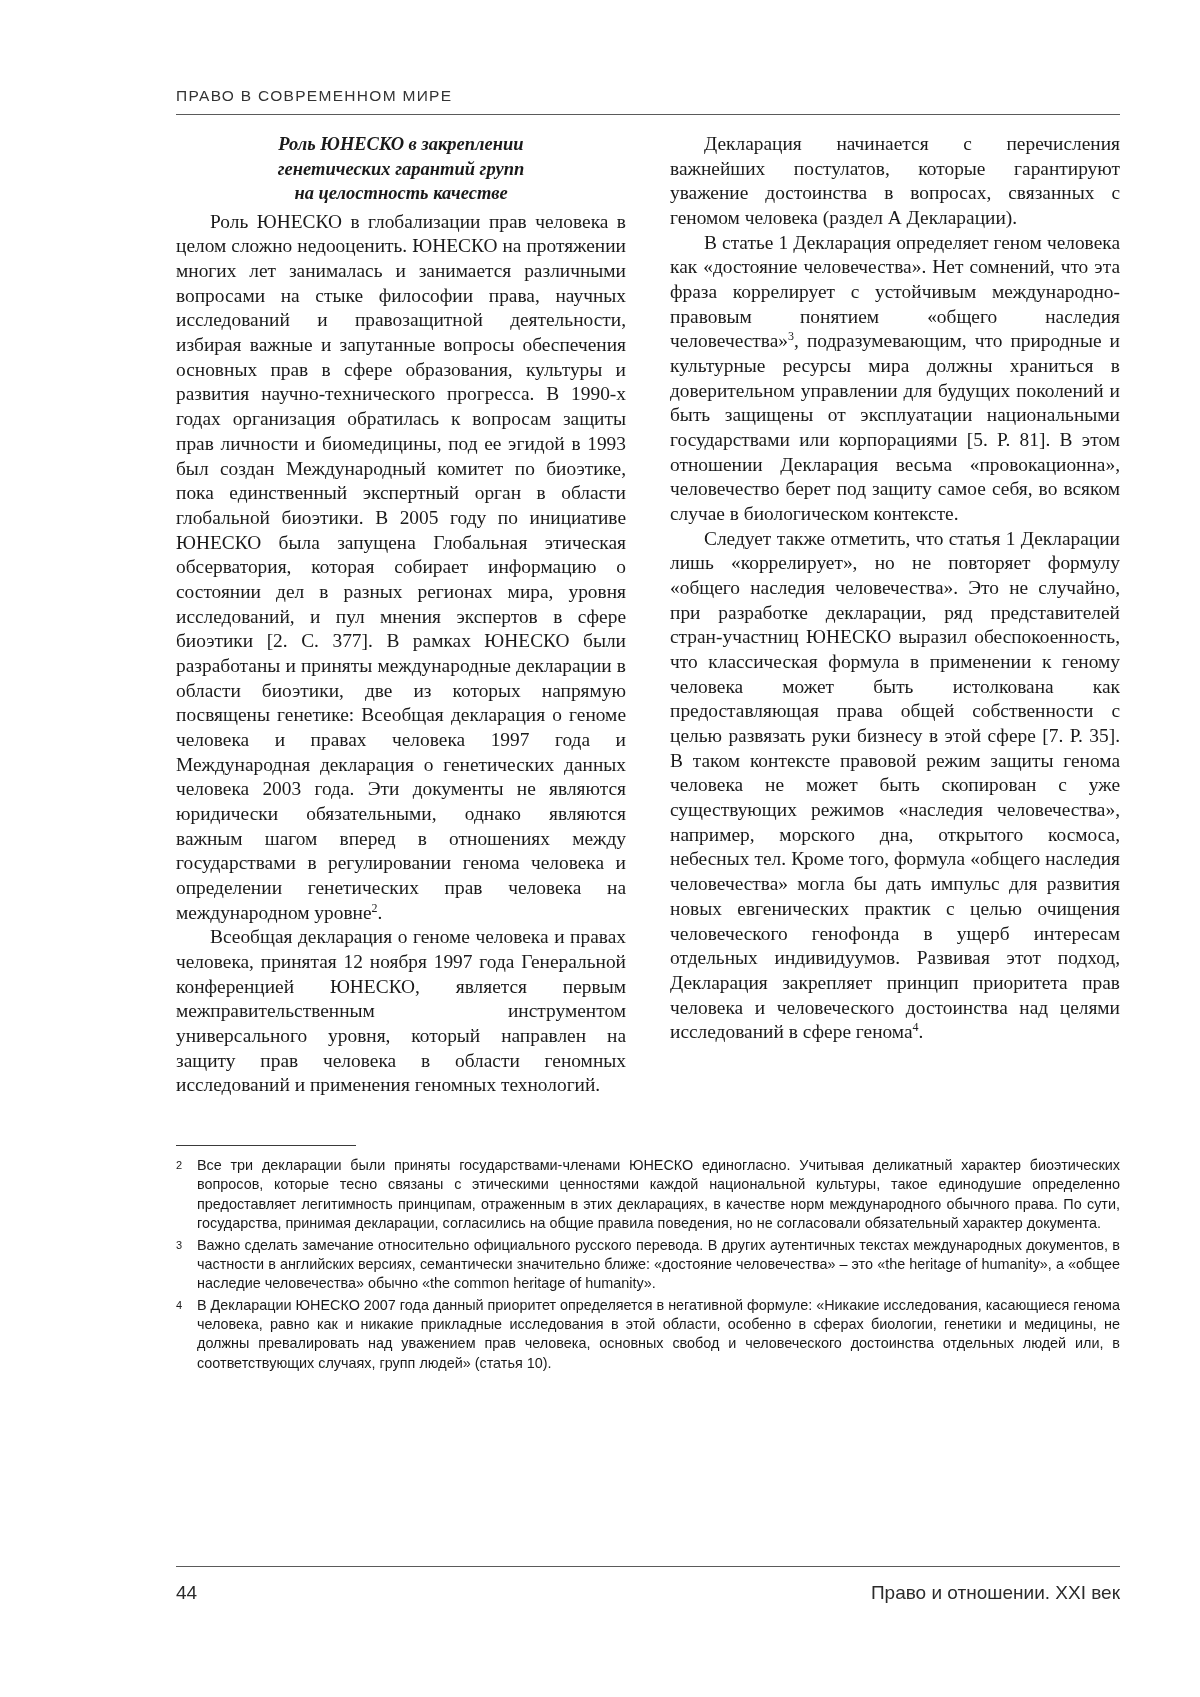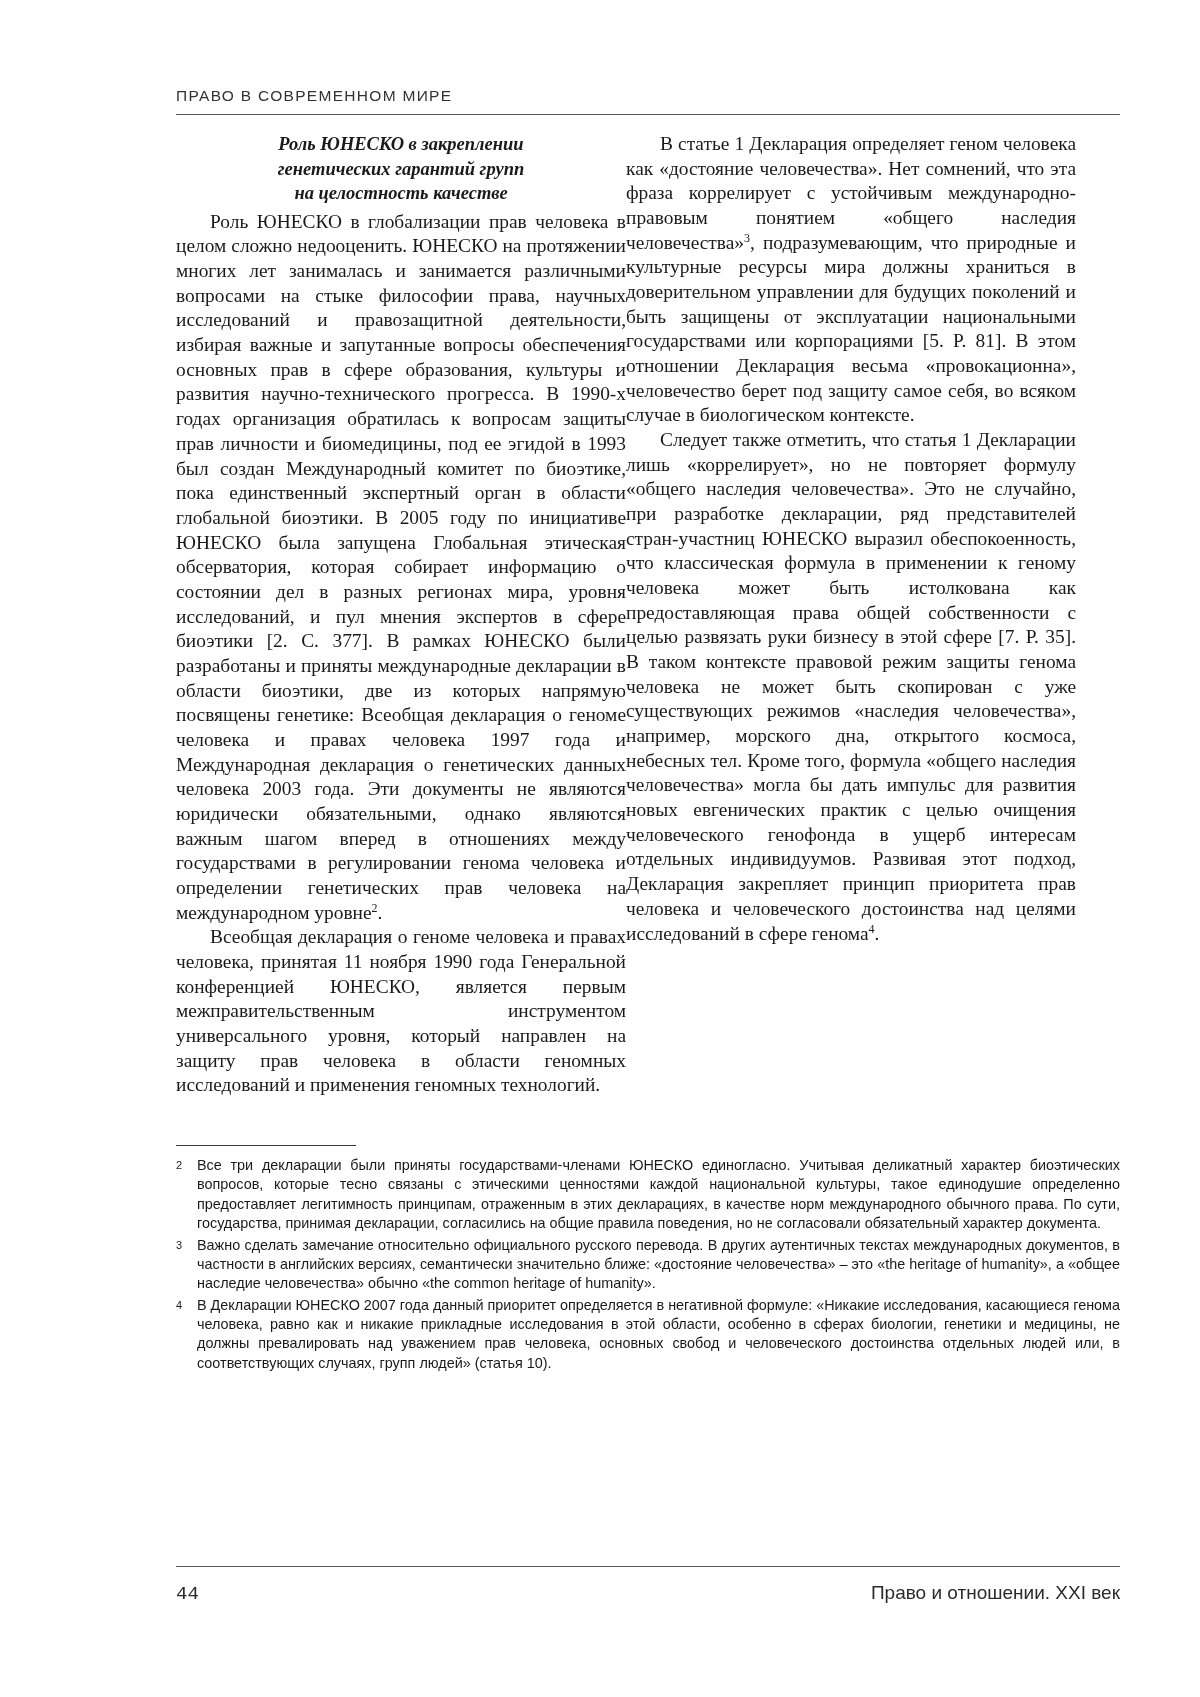--- a/index.html
+++ b/index.html
@@ -43,20 +43,21 @@
     height: 1px;
     background: #5a5a5a;
   }
   
   .columns {
     position: absolute;
     top: 128px;
     left: 0;
     width: 944px;
     display: flex;
+    gap: 44px;
   }
   .col {
     width: 450px;
   }
   .title-block {
     text-align: center;
     font-style: italic;
     font-weight: bold;
     font-size: 18.5px;
     line-height: 1.33;
@@ -124,21 +125,20 @@
     width: 944px;
     display: flex;
     justify-content: space-between;
     align-items: baseline;
     font-family: "Liberation Sans", sans-serif;
     font-size: 19px;
     color: #2b2b2b;
   }
   .page-num {
     font-size: 19px;
-    font-family: Liberation Mono, monospace;
   }
 </style>
 </head>
 <body>
 
 <div class="page">
 
   <div class="running-head">ПРАВО  В  СОВРЕМЕННОМ  МИРЕ</div>
   <div class="head-rule"></div>
 
@@ -146,24 +146,25 @@
 
     <div class="col">
       <div class="title-block">
         <div>Роль ЮНЕСКО в закреплении</div>
         <div>генетических гарантий групп</div>
         <div>на целостность качестве</div>
       </div>
 
       <p class="body-par"><span>Роль ЮНЕСКО в глобализации прав человека в целом сложно недооценить. ЮНЕСКО на протяжении многих лет занималась и занимается различными вопросами на стыке философии права, научных исследований и правозащитной деятельности, избирая важные и запутанные вопросы обеспечения основных прав в сфере образования, культуры и развития научно-технического прогресса. В 1990-х годах организация обратилась к вопросам защиты прав личности и биомедицины, под ее эгидой в 1993 был создан Международный комитет по биоэтике, пока единственный экспертный орган в области глобальной биоэтики. В 2005 году по инициативе ЮНЕСКО была запущена Глобальная этическая обсерватория, которая собирает информацию о состоянии дел в разных регионах мира, уровня исследований, и пул мнения экспертов в сфере биоэтики [2. С. 377]. В рамках ЮНЕСКО были разработаны и приняты международные декларации в области биоэтики, две из которых напрямую посвящены генетике: Всеобщая декларация о геноме человека и правах человека 1997 года и Международная декларация о генетических данных человека 2003 года. Эти документы не являются юридически обязательными, однако являются важным шагом вперед в отношениях между государствами в регулировании генома человека и определении генетических прав человека на международном уровне</span><sup>2</sup><span>.</span></p>
 
-      <p class="body-par">Всеобщая декларация о геноме человека и правах человека, принятая 11 ноября 1990 года Генеральной конференцией ЮНЕСКО, является первым межправительственным инструментом универсального уровня, который направлен на защиту прав человека в области геномных исследований и применения геномных технологий.</p>
+      <p class="body-par">Всеобщая декларация о геноме человека и правах человека, принятая 12 ноября 1997 года Генеральной конференцией ЮНЕСКО, является первым межправительственным инструментом универсального уровня, который направлен на защиту прав человека в области геномных исследований и применения геномных технологий.</p>
     </div>
 
     <div class="col">
+      <p class="body-par">Декларация начинается с перечисления важнейших постулатов, которые гарантируют уважение достоинства в вопросах, связанных с геномом человека (раздел А Декларации).</p>
 
       <p class="body-par"><span>В статье 1 Декларация определяет геном человека как «достояние человечества». Нет сомнений, что эта фраза коррелирует с устойчивым международно-правовым понятием «общего наследия человечества»</span><sup>3</sup><span>, подразумевающим, что природные и культурные ресурсы мира должны храниться в доверительном управлении для будущих поколений и быть защищены от эксплуатации национальными государствами или корпорациями [5. Р. 81]. В этом отношении Декларация весьма «провокационна», человечество берет под защиту самое себя, во всяком случае в биологическом контексте.</span></p>
 
       <p class="body-par"><span>Следует также отметить, что статья 1 Декларации лишь «коррелирует», но не повторяет формулу «общего наследия человечества». Это не случайно, при разработке декларации, ряд представителей стран-участниц ЮНЕСКО выразил обеспокоенность, что классическая формула в применении к геному человека может быть истолкована как предоставляющая права общей собственности с целью развязать руки бизнесу в этой сфере [7. Р. 35]. В таком контексте правовой режим защиты генома человека не может быть скопирован с уже существующих режимов «наследия человечества», например, морского дна, открытого космоса, небесных тел. Кроме того, формула «общего наследия человечества» могла бы дать импульс для развития новых евгенических практик с целью очищения человеческого генофонда в ущерб интересам отдельных индивидуумов. Развивая этот подход, Декларация закрепляет принцип приоритета прав человека и человеческого достоинства над целями исследований в сфере генома</span><sup>4</sup><span>.</span></p>
     </div>
 
   </div>
 
   <div class="footnote-rule"></div>
 

